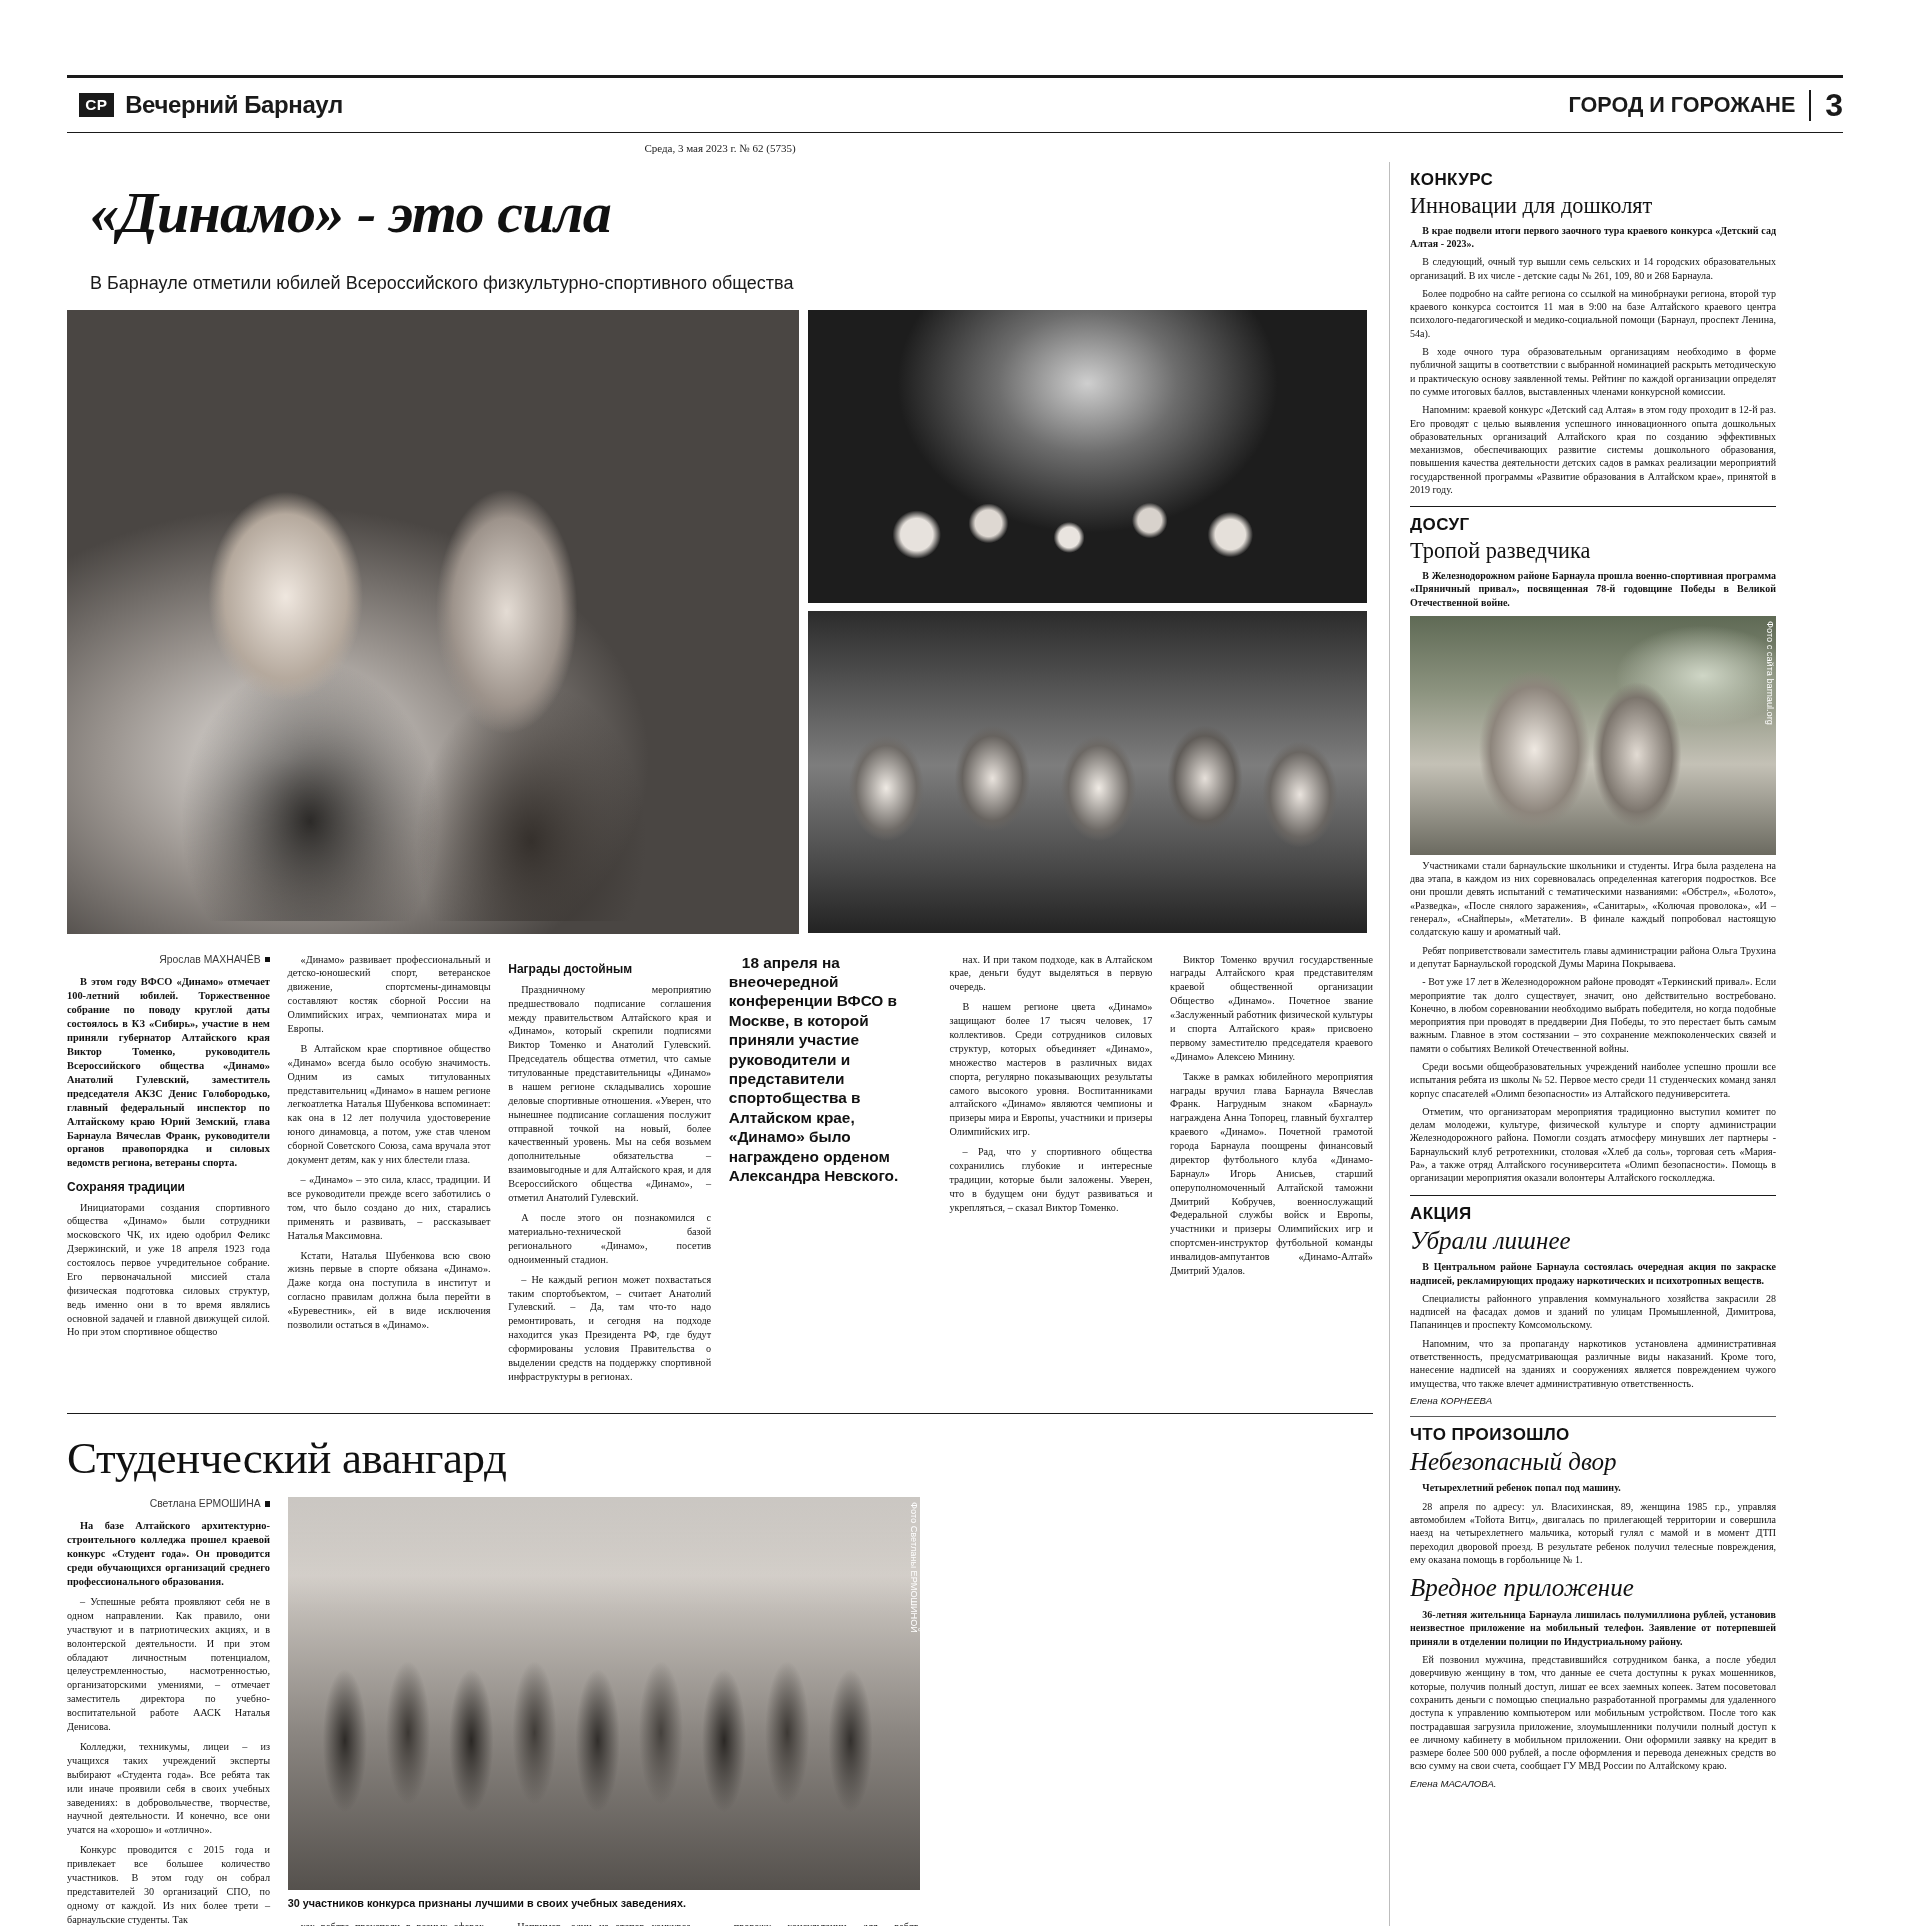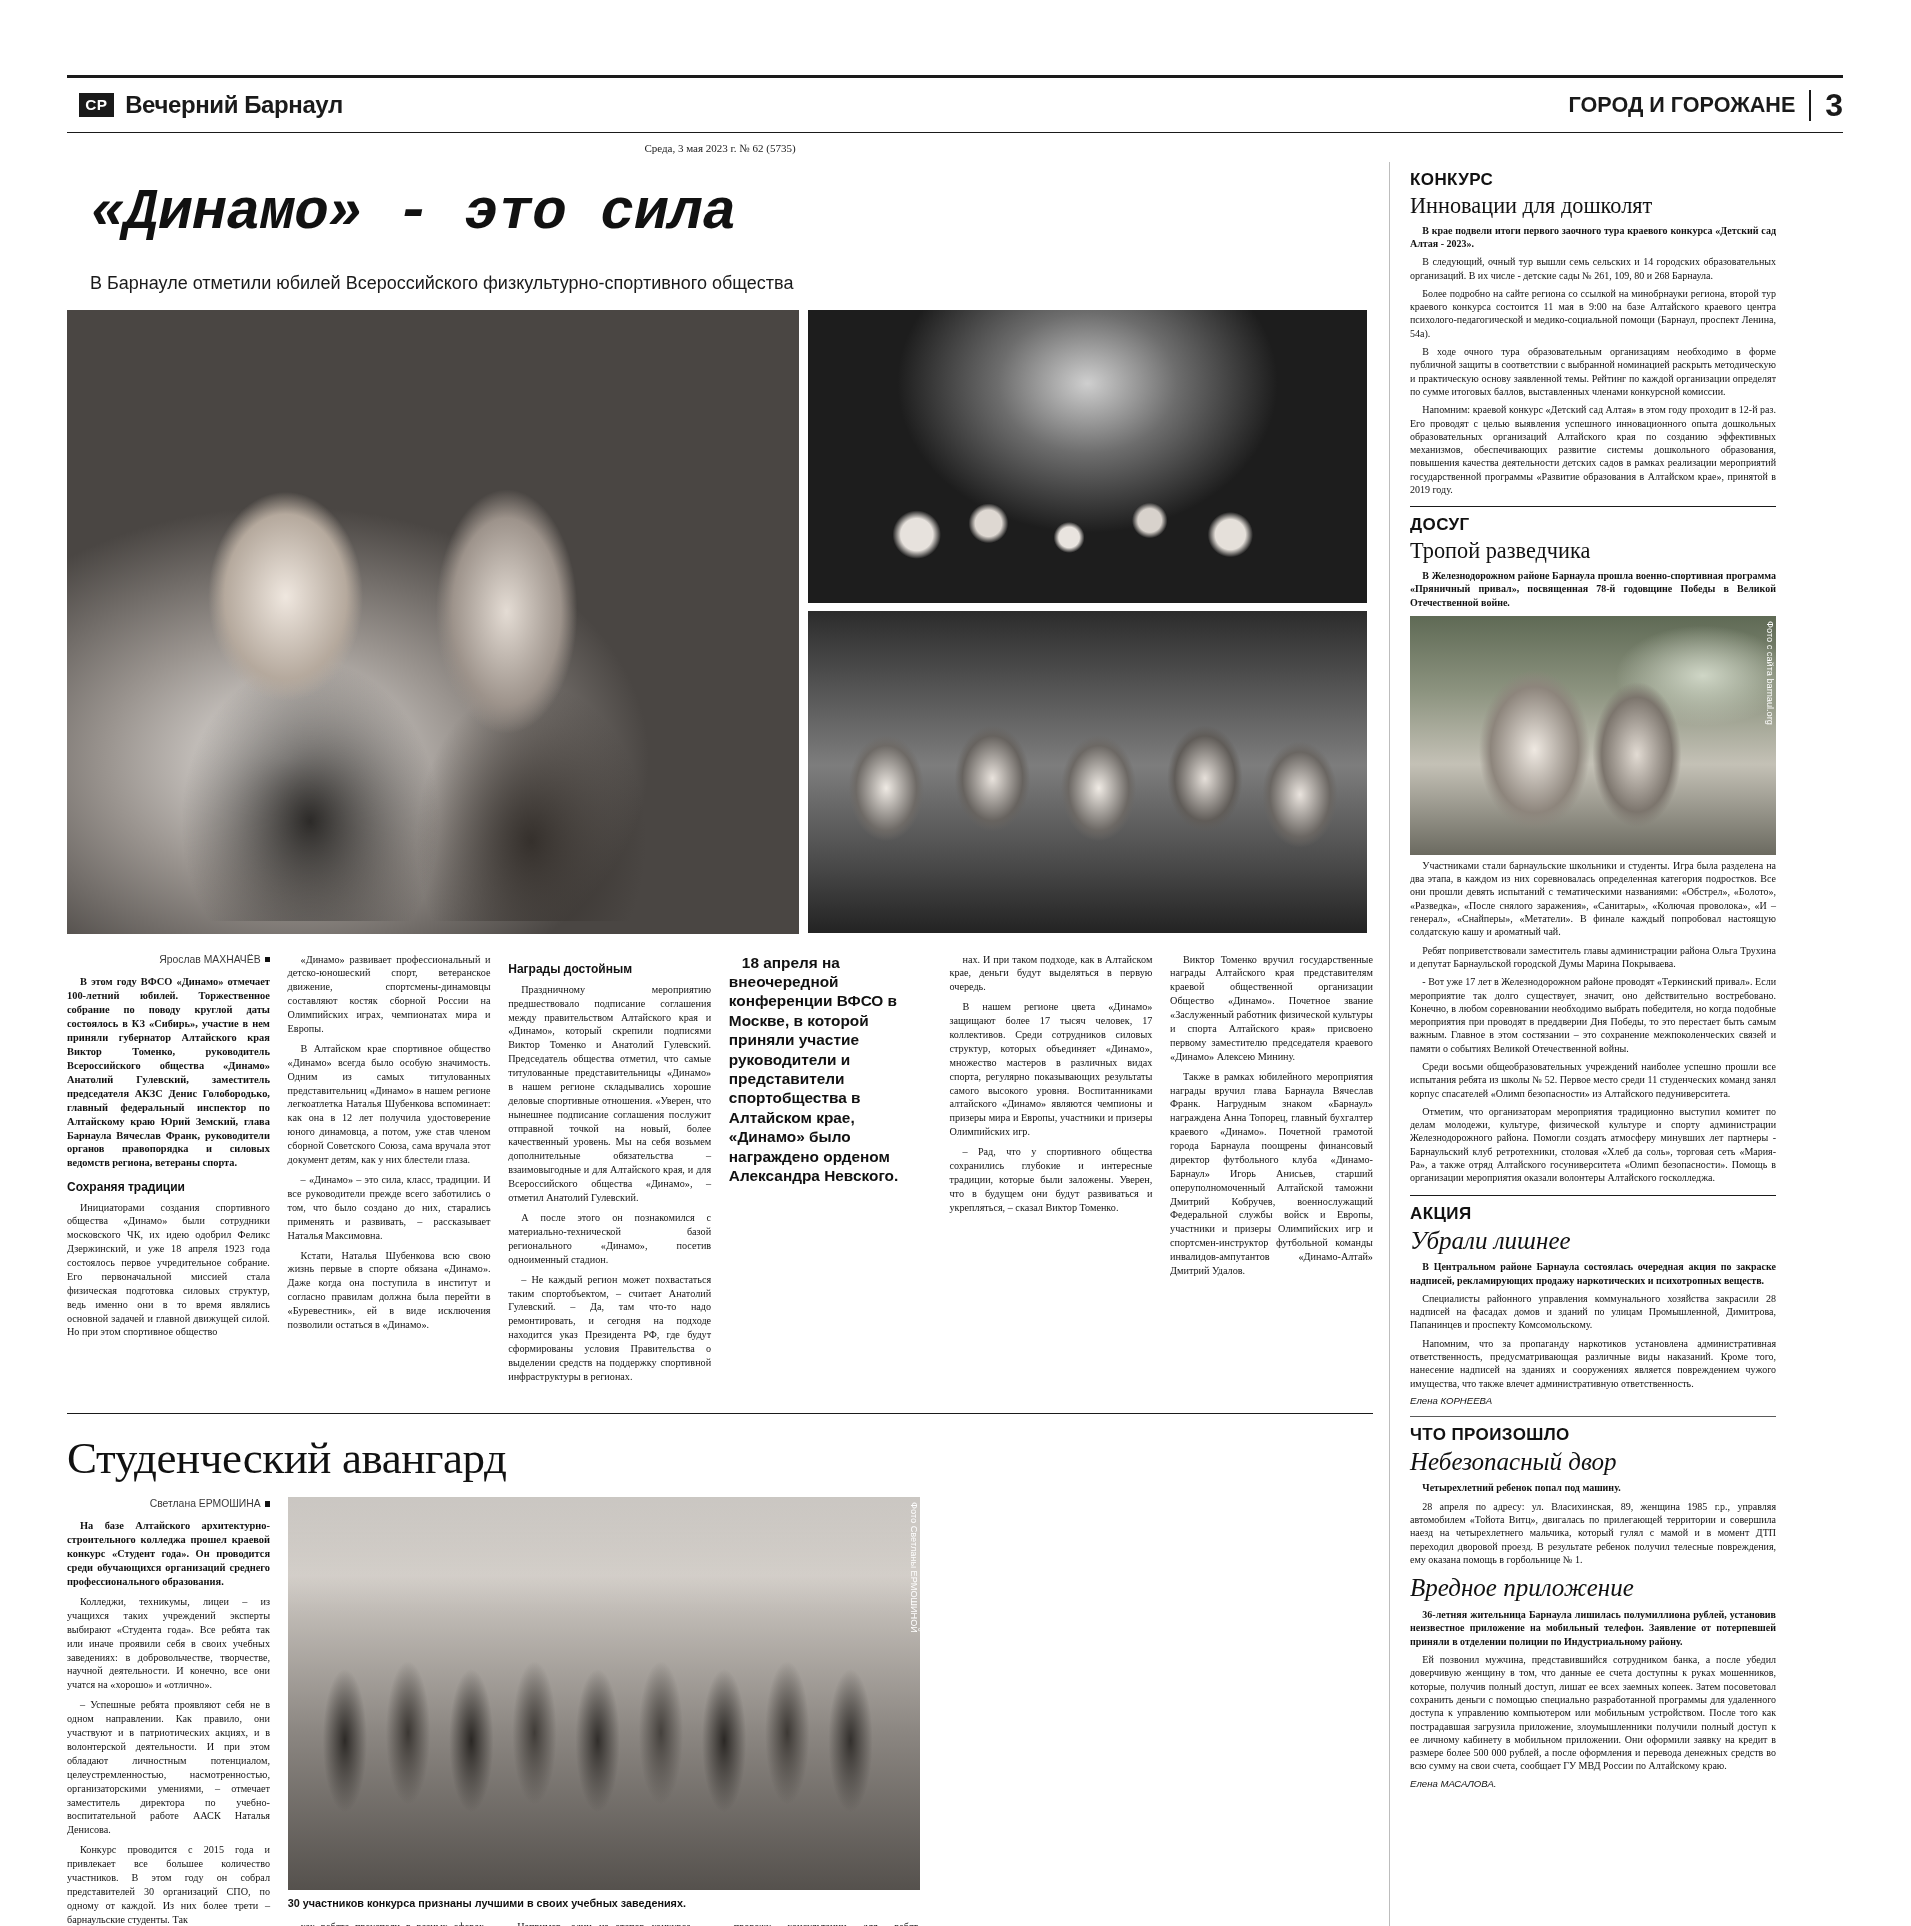--- a/index.html
+++ b/index.html
@@ -112,21 +112,21 @@
     position: absolute;
     left: 1389px;
     top: 162px;
     width: 0.8px;
     height: 2369px;
     background: #bdbdbd;
   }
 
   
   h1.main-title {
-    font-family: Liberation Mono, monospace;
+    font-family: Liberation Serif, serif;
     font-weight: bold;
     font-style: italic;
     font-size: 58px;
     line-height: 1.02;
     margin: 21px 0 0 23px;
     letter-spacing: -0.8px;
   }
   .main-deck {
     font-family: "Liberation Sans", sans-serif;
     font-size: 18px;
@@ -480,22 +480,22 @@
     <div class="feature2">
       <h2 class="f2-title">Студенческий авангард</h2>
 
       <div class="f2-cols">
 
         <div class="bcol">
           <div class="byline">
             <span>Светлана ЕРМОШИНА</span><span class="sq"></span>
           </div>
           <p class="lead-bold">На базе Алтайского архитектурно-строительного колледжа прошел краевой конкурс «Студент года». Он проводится среди обучающихся организаций среднего профессионального образования.</p>
+          <p>– Успешные ребята проявляют себя не в одном направлении. Как правило, они участвуют и в патриотических акциях, и в волонтерской деятельности. И при этом обладают личностным потенциалом, целеустремленностью, насмотренностью, организаторскими умениями, – отмечает заместитель директора по учебно-воспитательной работе ААСК Наталья Денисова.</p>
           <p>Колледжи, техникумы, лицеи – из учащихся таких учреждений эксперты выбирают «Студента года». Все ребята так или иначе проявили себя в своих учебных заведениях: в добровольчестве, творчестве, научной деятельности. И конечно, все они учатся на «хорошо» и «отлично».</p>
-          <p>– Успешные ребята проявляют себя не в одном направлении. Как правило, они участвуют и в патриотических акциях, и в волонтерской деятельности. И при этом обладают личностным потенциалом, целеустремленностью, насмотренностью, организаторскими умениями, – отмечает заместитель директора по учебно-воспитательной работе ААСК Наталья Денисова.</p>
           <p>Конкурс проводится с 2015 года и привлекает все большее количество участников. В этом году он собрал представителей 30 организаций СПО, по одному от каждой. Из них более трети – барнаульские студенты. Так</p>
         </div>
 
         <div style="width:632px;">
           <div class="f2-photo">
             <span class="vert-credit">Фото Светланы ЕРМОШИНОЙ</span>
           </div>
           <div class="f2-caption">30 участников конкурса признаны лучшими в своих учебных заведениях.</div>
           <div class="f2-cols" style="margin-top:11.6px; gap:17.7px;">
             <div class="bcol">

